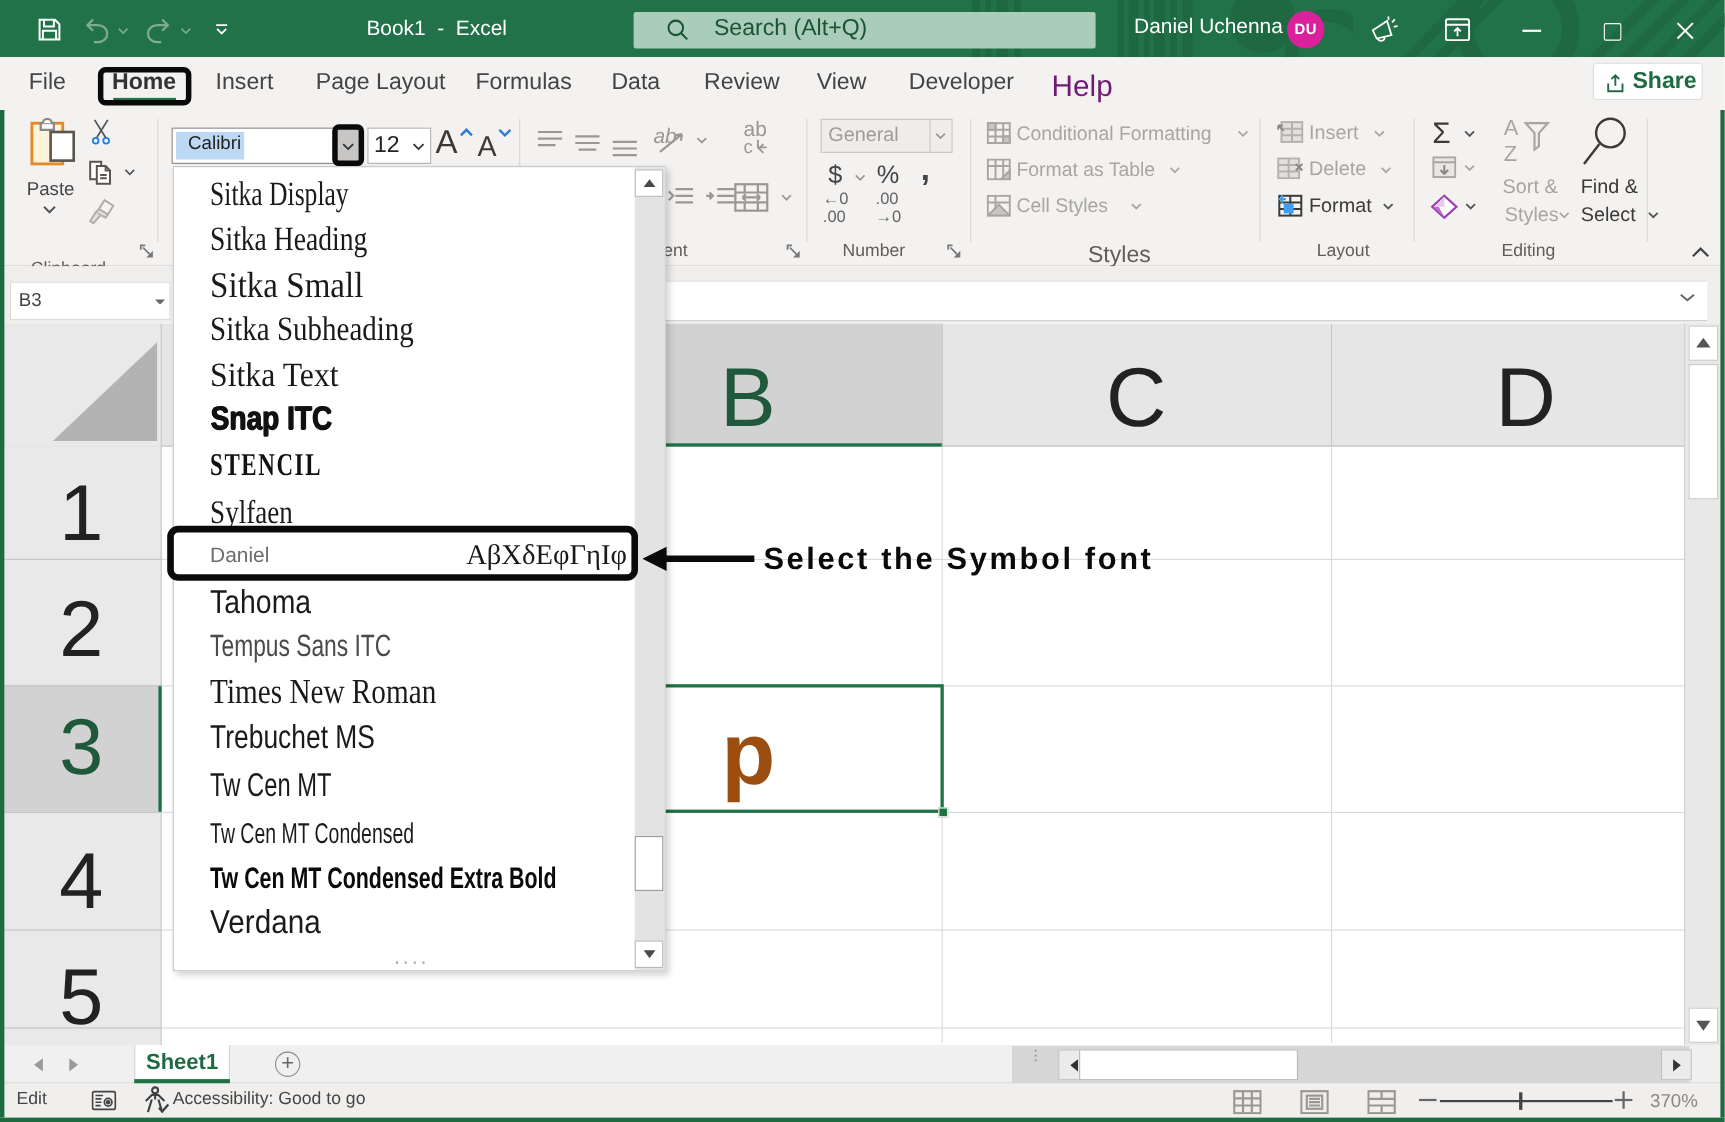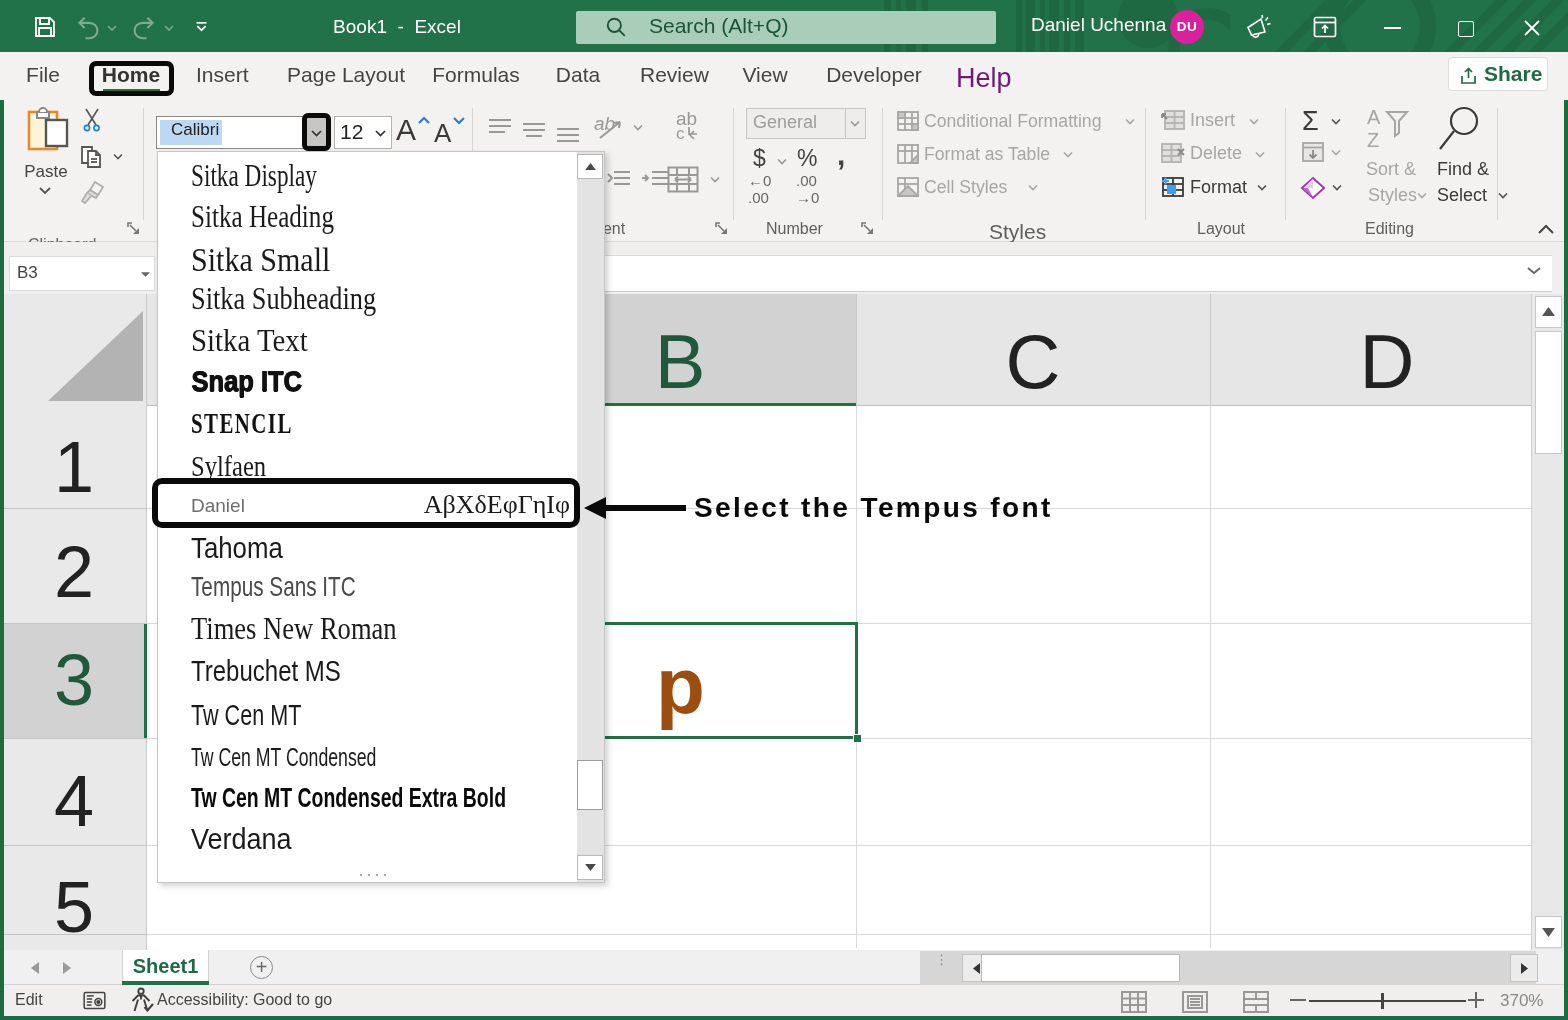--- a/index.html
+++ b/index.html
@@ -562,15 +562,15 @@
   <div class="abs" style="left:33px;top:631px;font-size:27px;color:#0a0a0a;font-weight:bold;transform:scaleX(0.72);transform-origin:left;white-space:nowrap;">Tw Cen MT Condensed Extra Bold</div>
   <div class="abs" style="left:33px;top:670px;font-size:30px;color:#1a1a1a;transform:scaleX(0.90);transform-origin:left;white-space:nowrap;">Verdana</div>
 
   <div class="abs" style="left:200px;top:720px;width:40px;height:6px;color:#9a9a9a;font-size:18px;letter-spacing:2px;line-height:4px;">····</div>
 </div>
 
 <div class="abs" id="symbolbox" style="left:152px;top:478px;width:428px;height:50px;border:6px solid #0a0a0a;border-radius:10px;"></div>
 <svg class="abs" style="left:584px;top:494px;" width="102" height="28" viewBox="0 0 102 28">
   <path d="M0 14 L22 3 L22 11 L102 11 L102 17 L22 17 L22 25 z" fill="#0a0a0a"></path>
 </svg>
-<div class="abs" style="left:694px;top:492px;font-size:28px;font-weight:bold;color:#0a0a0a;letter-spacing:2.4px;white-space:nowrap;">Select the Tempus font</div>
+<div class="abs" style="left:694px;top:492px;font-size:28px;font-weight:bold;color:#0a0a0a;letter-spacing:2.4px;white-space:nowrap;">Select the Symbol font</div>
 
 </div>
 
 </body></html>

